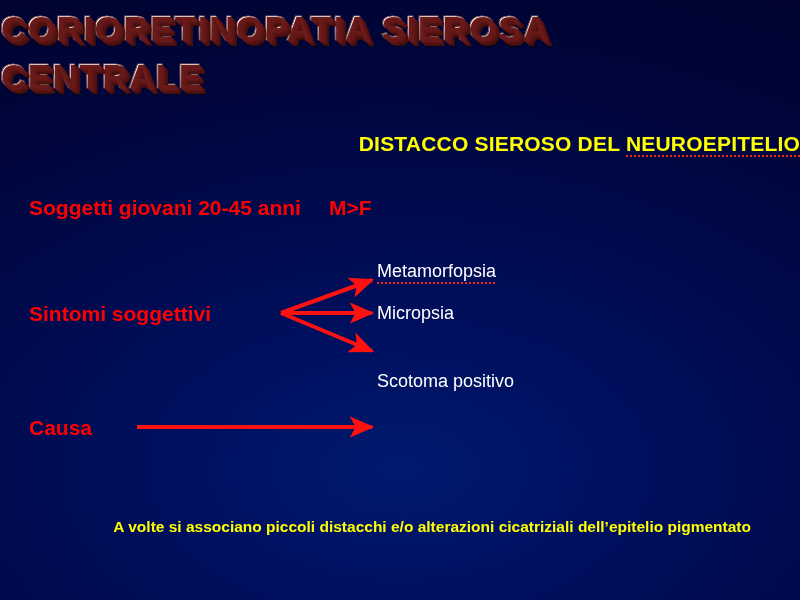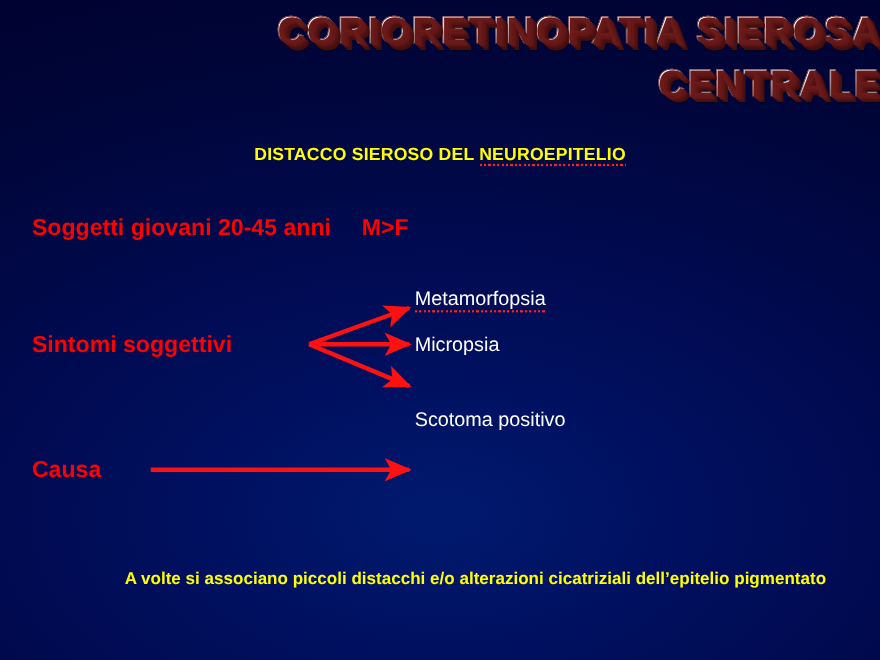--- a/index.html
+++ b/index.html
@@ -22,22 +22,22 @@
         #001a6e 0%,
         #001060 22%,
         #000a4f 44%,
         #00063c 68%,
         #00022c 100%);
   }
 
   
   .wordart-wrap {
     position:absolute;
-    left:0; right:0;
-    text-align:right;
+    left:0; right:12px;
+    text-align:left;
   }
   .wordart-wrap.line1 { top:8px; }
   .wordart-wrap.line2 { top:56px; }
 
   .wordart {
     display:inline-block;
     position:relative;
     font-family:"Liberation Sans", sans-serif;
     font-weight:bold;
     font-size:35px;
@@ -60,23 +60,23 @@
        5px 5px 0 #4a1010,
        6px 6px 0 #420e0e,
        6px 7px 1px rgba(0,0,0,0.45);
   }
 
   
   .subtitle {
     position:absolute;
     left:0; right:0;
     top:132px;
-    text-align:center;
+    text-align:right;
     color:#ffff00;
-    font-size:16px;
+    font-size:21px;
     font-weight:bold;
     letter-spacing:0.2px;
     white-space:nowrap;
   }
 
   .red-label {
     position:absolute;
     color:#ff0000;
     font-size:21px;
     font-weight:bold;

